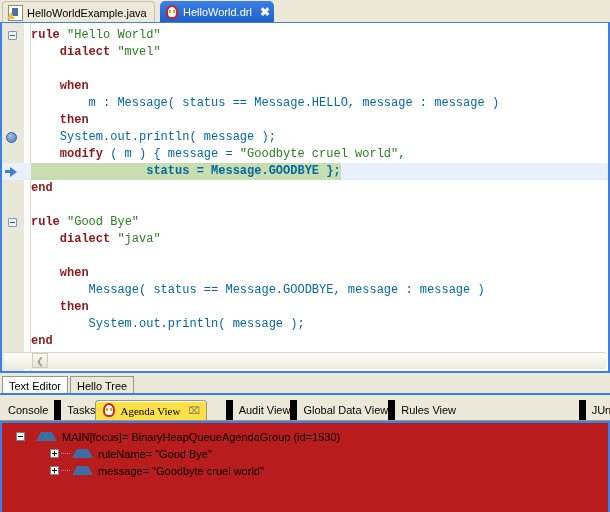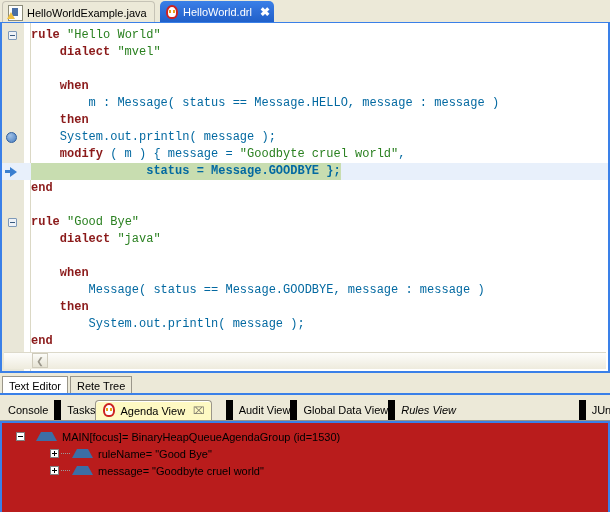--- a/index.html
+++ b/index.html
@@ -186,23 +186,24 @@
   }
   .vtab {
     position: absolute; top: 2px; height: 20px;
     display: flex; align-items: center; gap: 4px;
     padding: 0 6px; font-size: 11px; white-space: nowrap;
     box-sizing: border-box; color: #000;
     border-left: 7px solid #000000;
   }
   .vtab.first { border-left: none; }
   .vtab.active {
-    background: #fef9c3; border: 1px solid #9a968a; border-bottom: none;
+    background: #fde047; border: 1px solid #9a968a; border-bottom: none;
     border-radius: 4px 4px 0 0; font-weight: normal;
     box-shadow: inset 0 1px 0 #fff;
+    font-family: Liberation Serif, serif;
   }
   .vtab .vclose {
     margin-left: 4px; font-size: 10px; color: #7a7668;
   }
   #view-tabbar .vunderline {
     position: absolute; left: 0; top: 22px; width: 610px; height: 1px;
     background: #9a968a;
   }
 
   #tree-frame {
@@ -278,21 +279,21 @@
       <div id="hscroll">
         <div class="arrow-left">❮</div>
       </div>
     </div>
 
     <div id="editor-bottom-tabs">
       <div class="btab sel">
         <span>Text Editor</span>
       </div>
       <div class="btab unsel">
-        <span>Rete Tree</span>
+        <span>Hello Tree</span>
       </div>
       <div class="underline"></div>
     </div>
   </div>
 
   <div id="bottom-panel">
     <div id="view-tabbar">
         <div class="vtab first" style="left: 2px;">
           <span>Console</span>
         </div>
@@ -307,21 +308,21 @@
           </span>
           <span>Agenda View</span>
           <span class="vclose">⌧</span>
         </div>
         <div class="vtab" style="left: 225.641px;">
           <span>Audit View</span>
         </div>
         <div class="vtab" style="left: 290.422px;">
           <span>Global Data View</span>
         </div>
-        <div class="vtab" style="left: 388.219px; font-style: italic;">
+        <div class="vtab" style="left: 388.219px;">
           <span>Rules View</span>
         </div>
         <div class="vtab" style="left: 578.672px;">
           <span>JUnit</span>
         </div>
         <div class="vunderline"></div>
       </div>
     <div id="tree-frame">
         <div style="height: 5px;"></div>
         <div class="trow">

